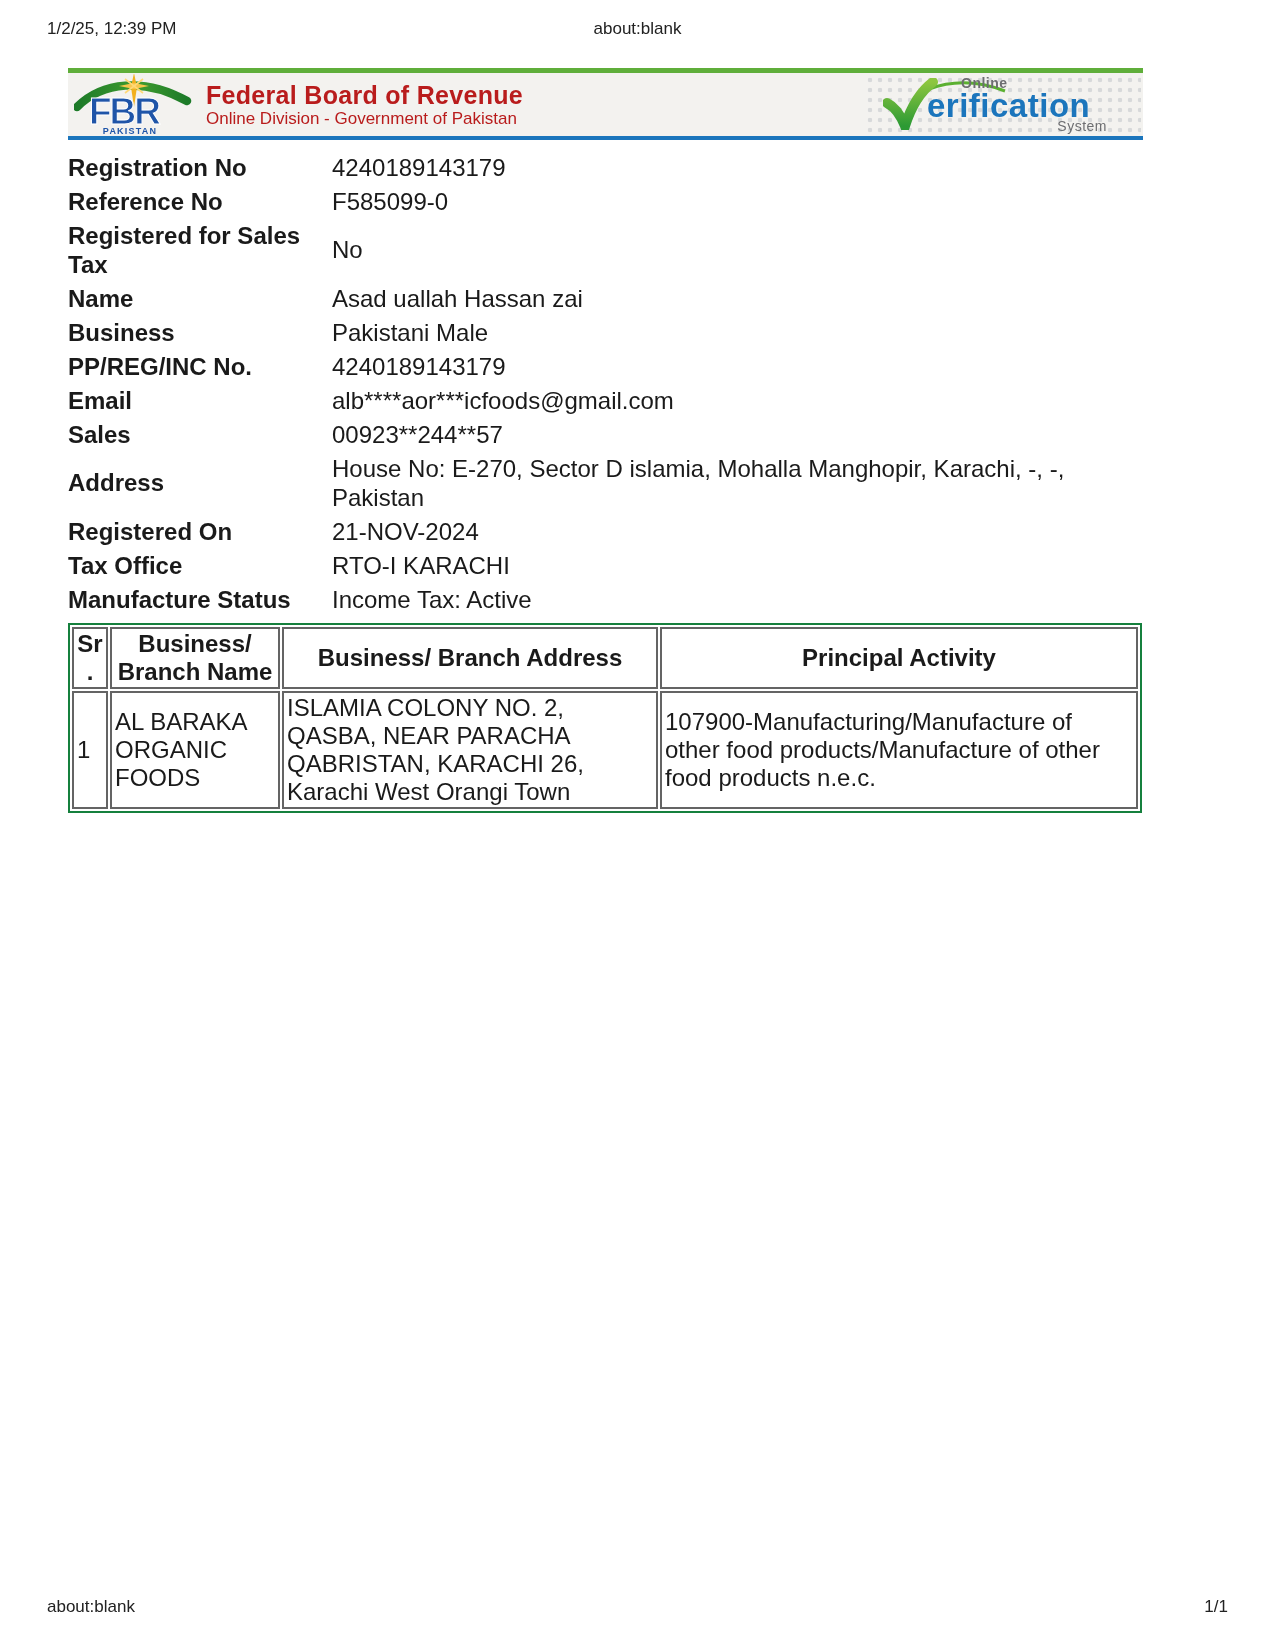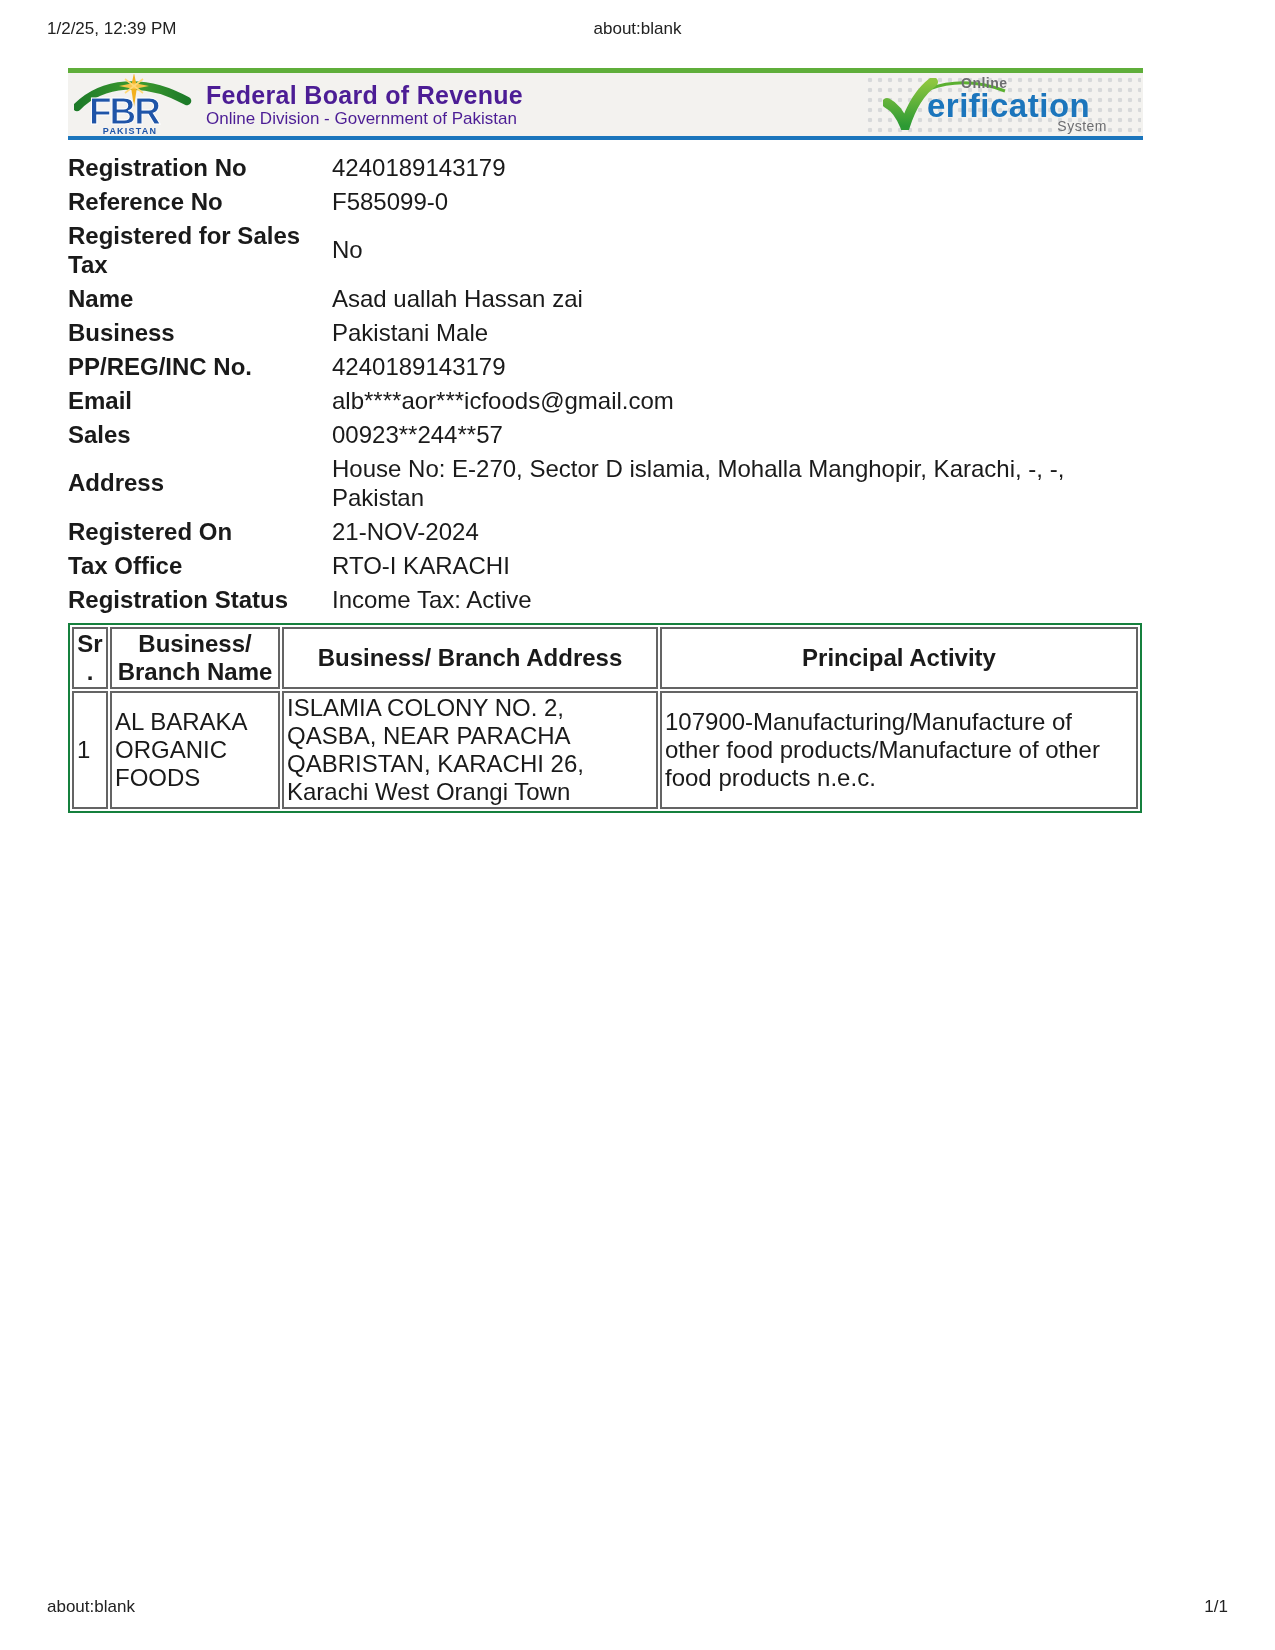--- a/index.html
+++ b/index.html
@@ -14,21 +14,21 @@
   .print-footer{position:absolute;top:1597px;left:47px;width:1181px;height:22px;font-size:17px;color:#222;}
   .pf-right{position:absolute;right:0;top:0;}
   
   .content{position:absolute;top:68px;left:68px;width:1075px;}
   
   .banner{
     box-sizing:border-box;height:72px;position:relative;display:flex;align-items:center;
     border-top:5px solid #5fae3a;border-bottom:4px solid #1b75bc;background:#f3f2ef;
   }
   .fbr-logo{flex:0 0 auto;margin-left:6px;}
-  .banner-titles{margin-left:12px;color:#4c1d95;}
+  .banner-titles{margin-left:12px;color:#b91c1c;}
   .banner-title{font-size:25px;font-weight:700;letter-spacing:.3px;line-height:28px;}
   .banner-subtitle{font-size:17px;line-height:20px;}
   
   .verif{
     position:absolute;top:2px;right:2px;bottom:2px;width:276px;
     background-image:radial-gradient(circle,#d7d9da 2px,rgba(255,255,255,0) 2.6px);
     background-size:10px 10px;
   }
   .verif-check{position:absolute;left:18px;top:3px;}
   .verif-online{position:absolute;left:96px;top:0px;font-size:14px;color:#6d6e71;letter-spacing:.5px;font-weight:bold;}
@@ -145,21 +145,21 @@
       </div>
       <div class="detail-row">
         <span class="detail-label">Registered On</span>
         <span class="detail-value">21-NOV-2024</span>
       </div>
       <div class="detail-row">
         <span class="detail-label">Tax Office</span>
         <span class="detail-value">RTO-I KARACHI</span>
       </div>
       <div class="detail-row">
-        <span class="detail-label">Registration Status</span>
+        <span class="detail-label">Manufacture Status</span>
         <span class="detail-value">Income Tax: Active</span>
       </div>
     </div>
 
     <table class="biz-table">
       <colgroup>
         <col style="width:36px">
           <col style="width:170px">
           <col style="width:376px">
           <col>

